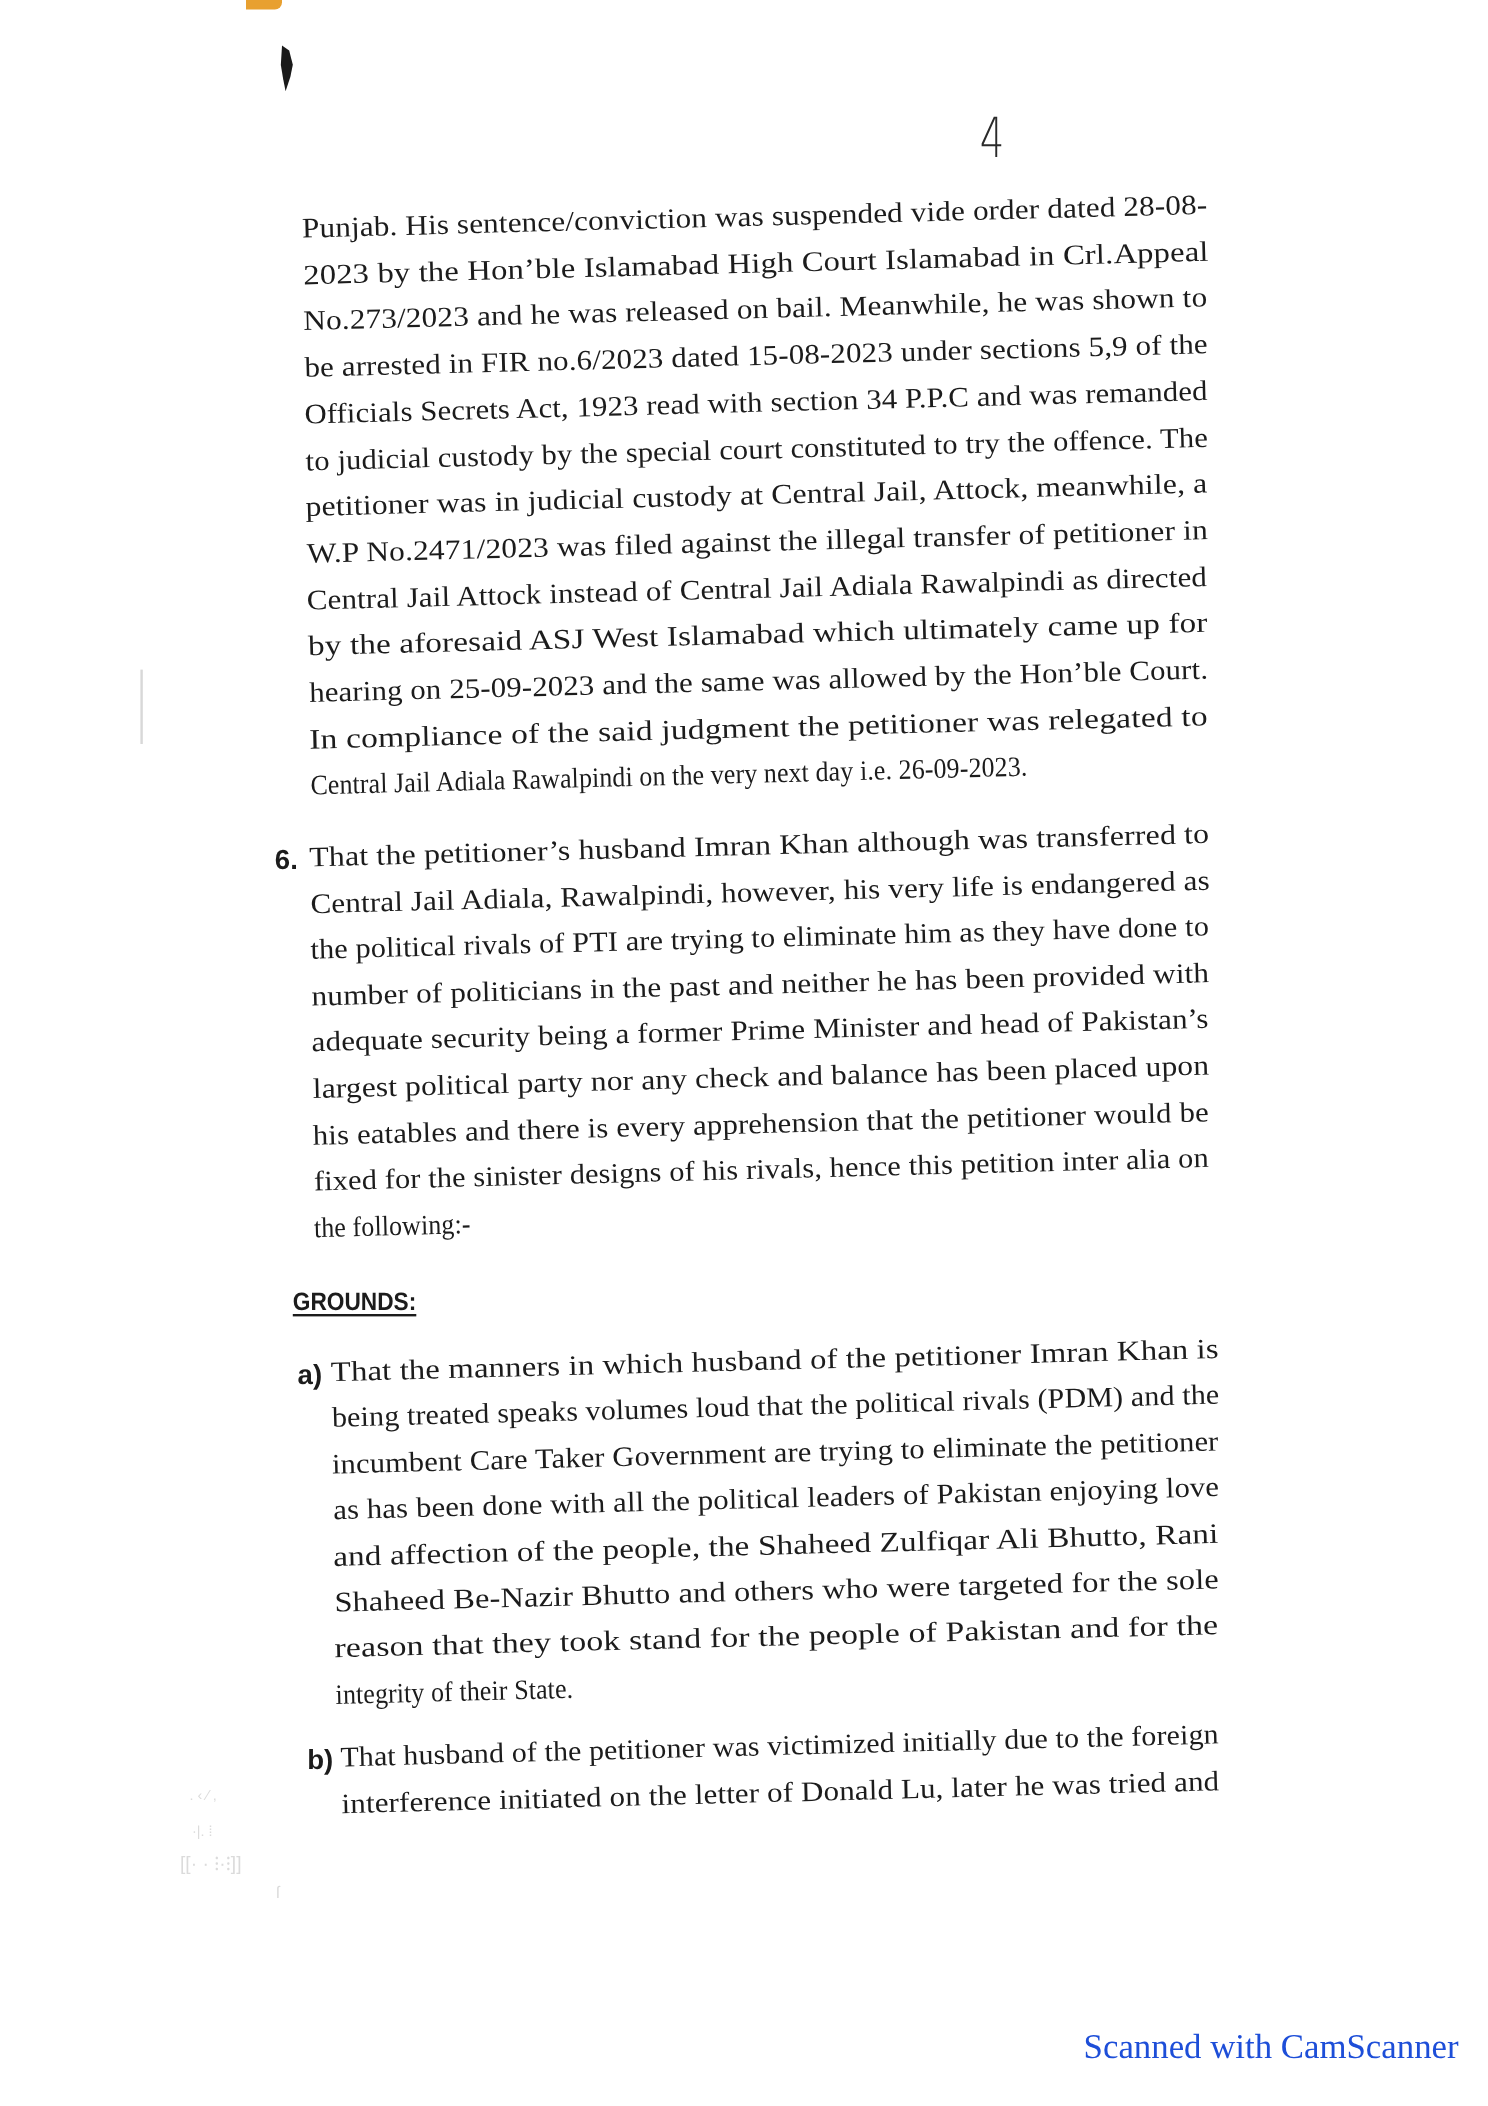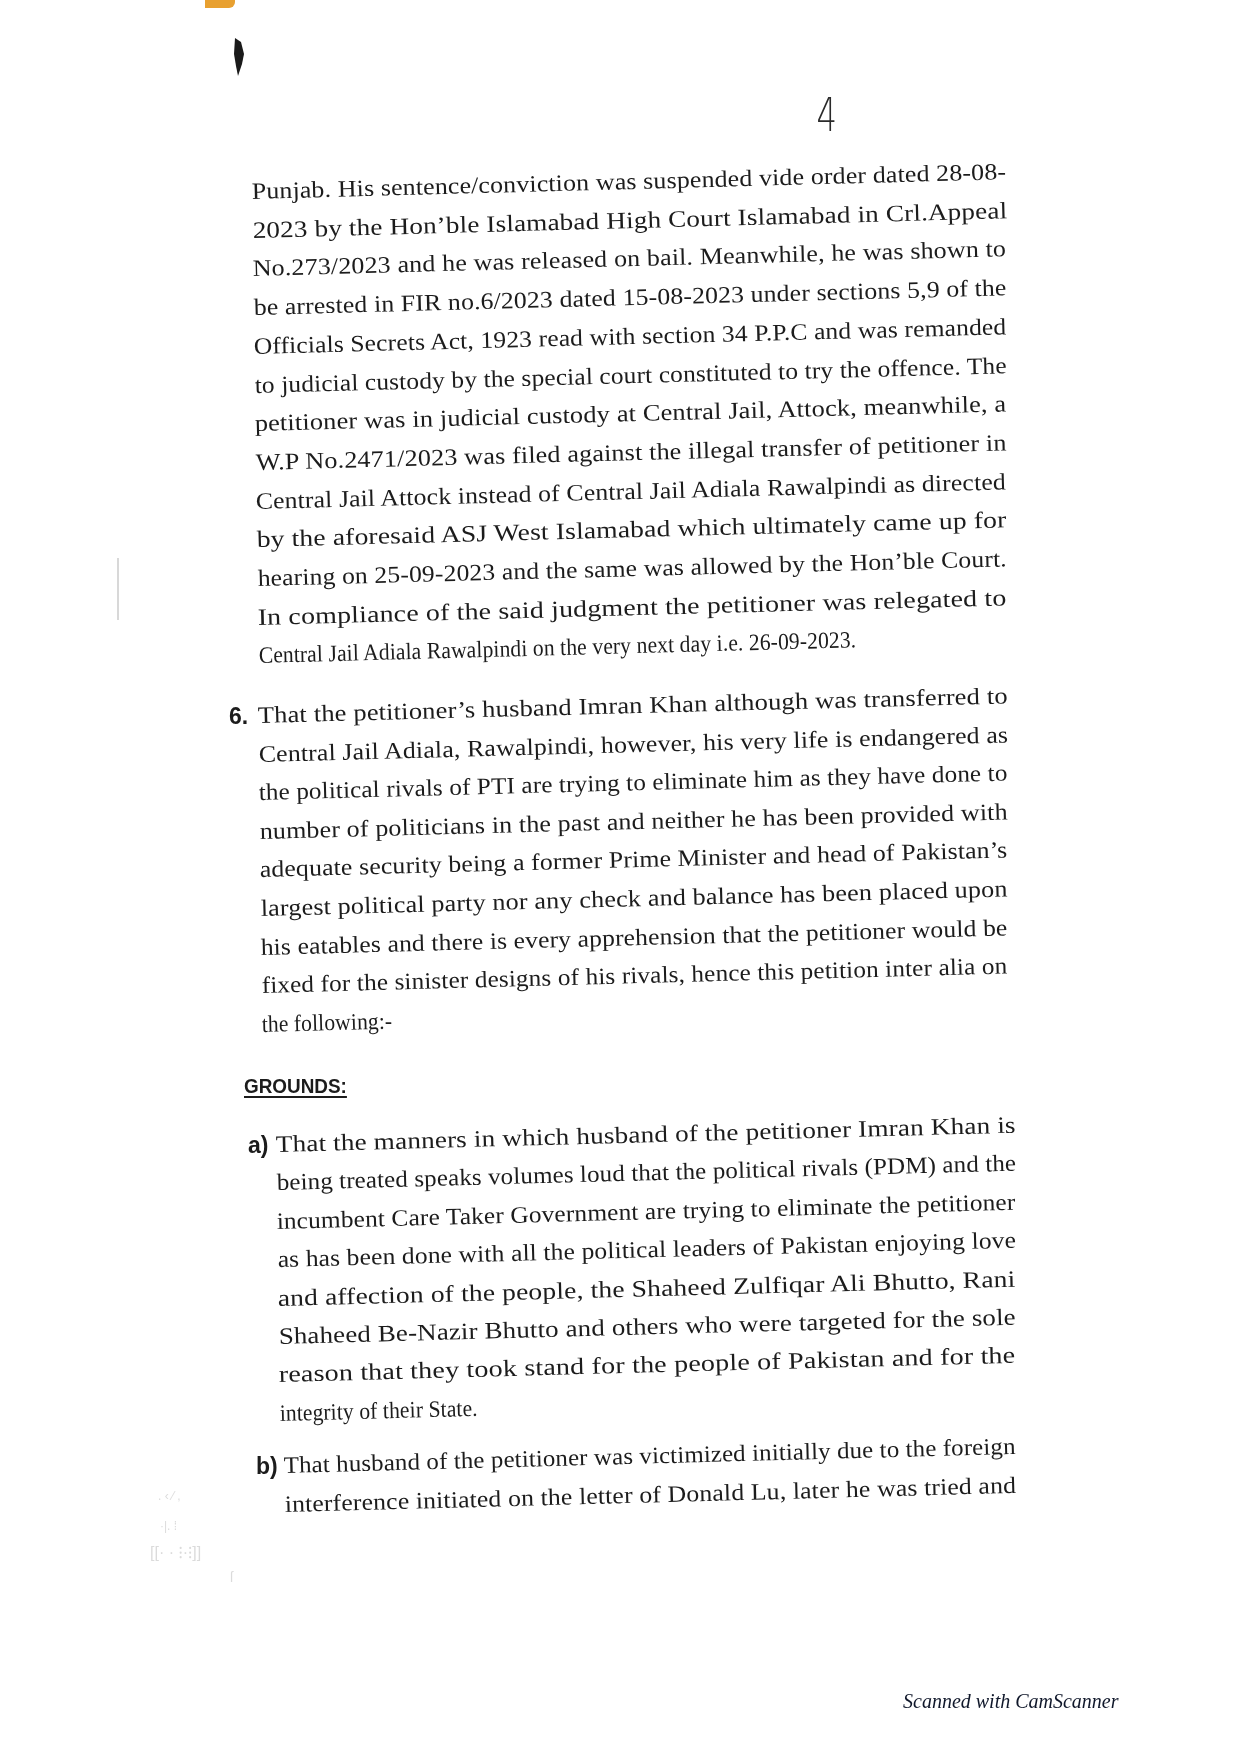--- a/index.html
+++ b/index.html
@@ -34,23 +34,22 @@
     .heading {
       position: absolute; left: 244px; top: 1074px; font-weight: bold; font-size: 21px;
       font-family: "Liberation Sans", sans-serif; text-decoration: underline; text-underline-offset: 3px;
       transform: scaleX(0.9); transform-origin: left;
     }
     .stamp {
       position: absolute; left: 150px; top: 1470px; width: 120px; height: 120px; opacity: 0.35;
       color: #888; font-size: 16px; font-family: "Liberation Sans", sans-serif;
     }
     .watermark {
-      position: absolute; left: 903px; top: 1690px; font-size: 20px; color: #0f172a;
+      position: absolute; left: 903px; top: 1690px; font-size: 29px; color: #1d4ed8;
       font-family: "Liberation Serif", serif;
-      font-style: italic;
     }
   </style>
 </head>
 <body>
 
 <div class="page">
   <div class="tab-corner"></div>
   <svg class="punch-mark" viewBox="0 0 14 44">
     <path d="M3 2 L9 6 L12 18 L10 28 L6 40 L4 30 L2 18 Z" fill="#1a1a1a"></path>
   </svg>

